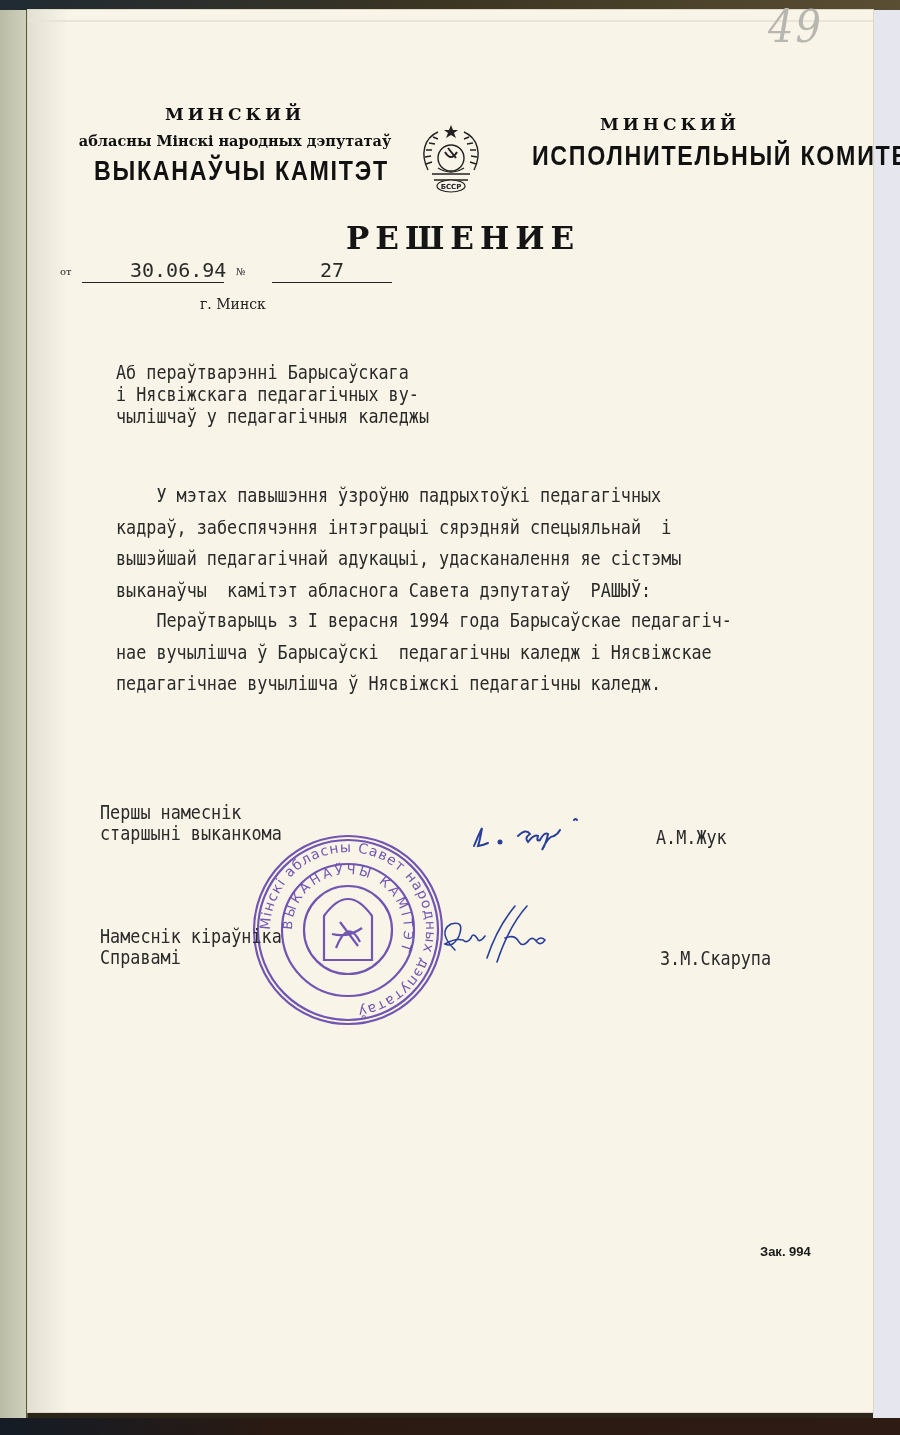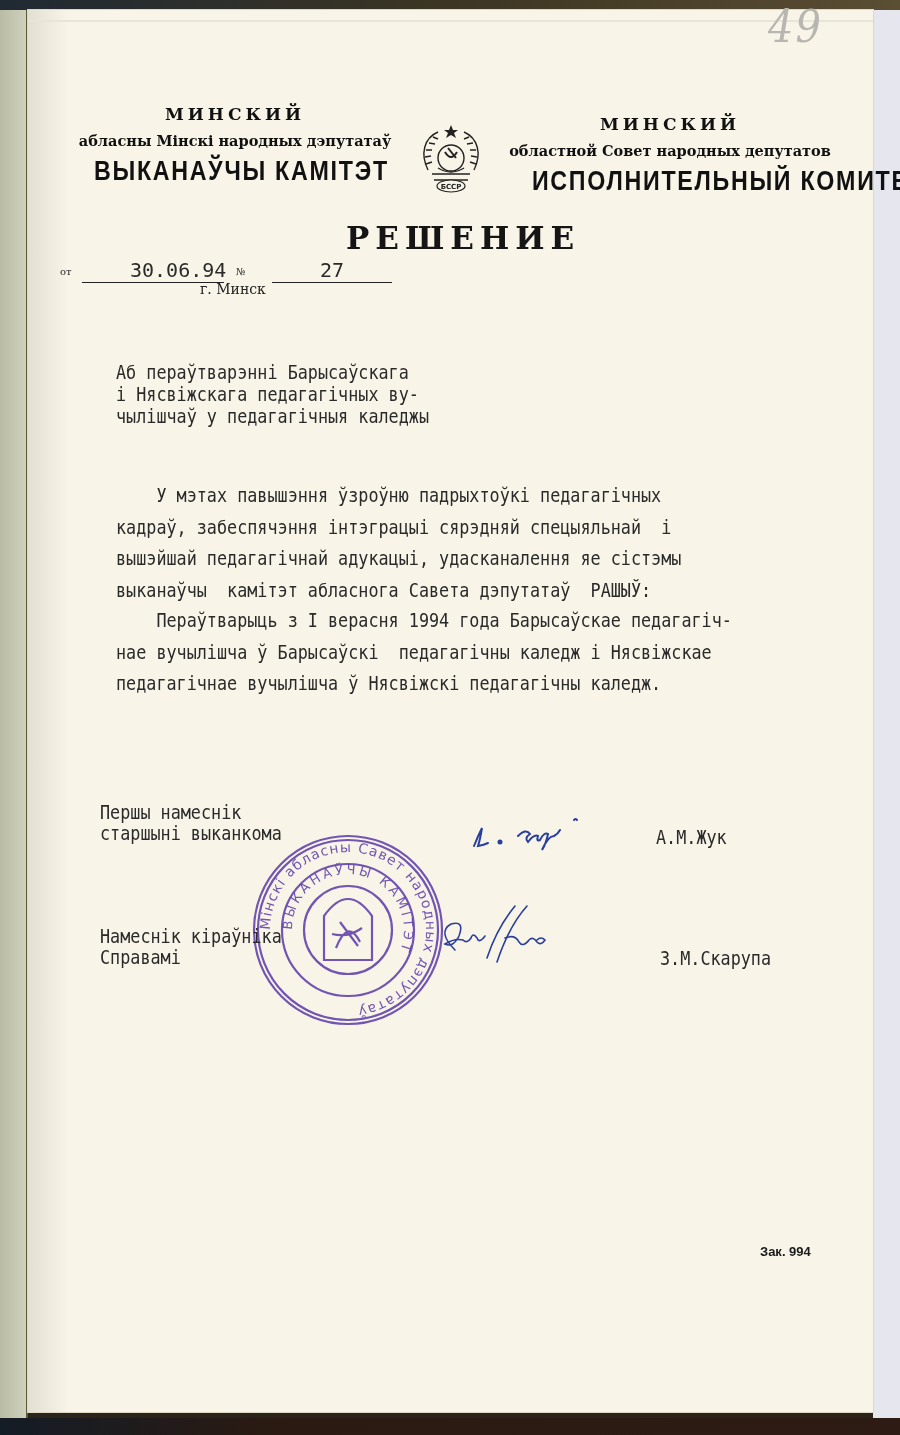--- a/index.html
+++ b/index.html
@@ -38,21 +38,21 @@
 
   .title {
     position:absolute; left:346px; top:220px;
     font-family:"DejaVu Serif", serif; font-weight:bold; font-size:31px; letter-spacing:6px; color:#151515;
   }
 
   .meta-row { position:absolute; left:60px; top:260px; width:380px; height:28px; }
   .meta-lbl { position:absolute; font-family:"DejaVu Serif", serif; font-size:10px; color:#222; }
   .meta-val { position:absolute; font-family:"DejaVu Sans Mono", monospace; font-size:20px; color:#2a2a2a; }
   .uline { position:absolute; height:1px; background:#222; }
-  .city-line { position:absolute; left:200px; top:281px; font-family:"DejaVu Serif", serif; font-size:14px; color:#222; }
+  .city-line { position:absolute; left:200px; top:296px; font-family:"DejaVu Serif", serif; font-size:14px; color:#222; }
 
   .typed {
     font-family:"DejaVu Sans Mono", monospace; color:#2a2a2a;
     transform:scaleX(0.86); transform-origin:left top; white-space:pre;
   }
   .subject { position:absolute; left:116px; top:362px; font-size:19.5px; line-height:22px; }
   .body-par { position:absolute; left:116px; font-size:19.5px; line-height:31.5px; }
   .body-1 { top:480px; }
   .body-2 { top:605px; }
 
@@ -105,21 +105,20 @@
     <path d="M16 56 L50 56"></path>
   </g>
   <polygon points="33,1 35,6 40,6 36,9 38,14 33,11 28,14 30,9 26,6 31,6" fill="#222"></polygon>
   <path d="M27 28 q6 10 12 0 M30 24 l8 10" stroke="#222" stroke-width="2" fill="none"></path>
   <ellipse cx="33" cy="62" rx="14" ry="6" fill="#f8f4e8" stroke="#222" stroke-width="1.2"></ellipse>
   <text x="33" y="65" font-size="7" text-anchor="middle" font-family="DejaVu Sans, sans-serif" font-weight="bold" fill="#222">БССР</text>
 </svg>
 
 <div class="hdr hdr-ru">
   <div class="city">МИНСКИЙ</div>
-  <div class="council">областной Совет народных депутатов</div>
   <div><span class="committee">ИСПОЛНИТЕЛЬНЫЙ КОМИТЕТ</span></div>
 </div>
 
 <div class="title">РЕШЕНИЕ</div>
 
 <div class="meta-row">
   <span class="meta-lbl" style="left:0; top:6px;">от</span>
   <span class="meta-val" style="left:70px; top:-2px;">30.06.94</span>
   <span class="uline" style="left:22px; top:22px; width:142px;"></span>
   <span class="meta-lbl" style="left:176px; top:6px;">№</span>

